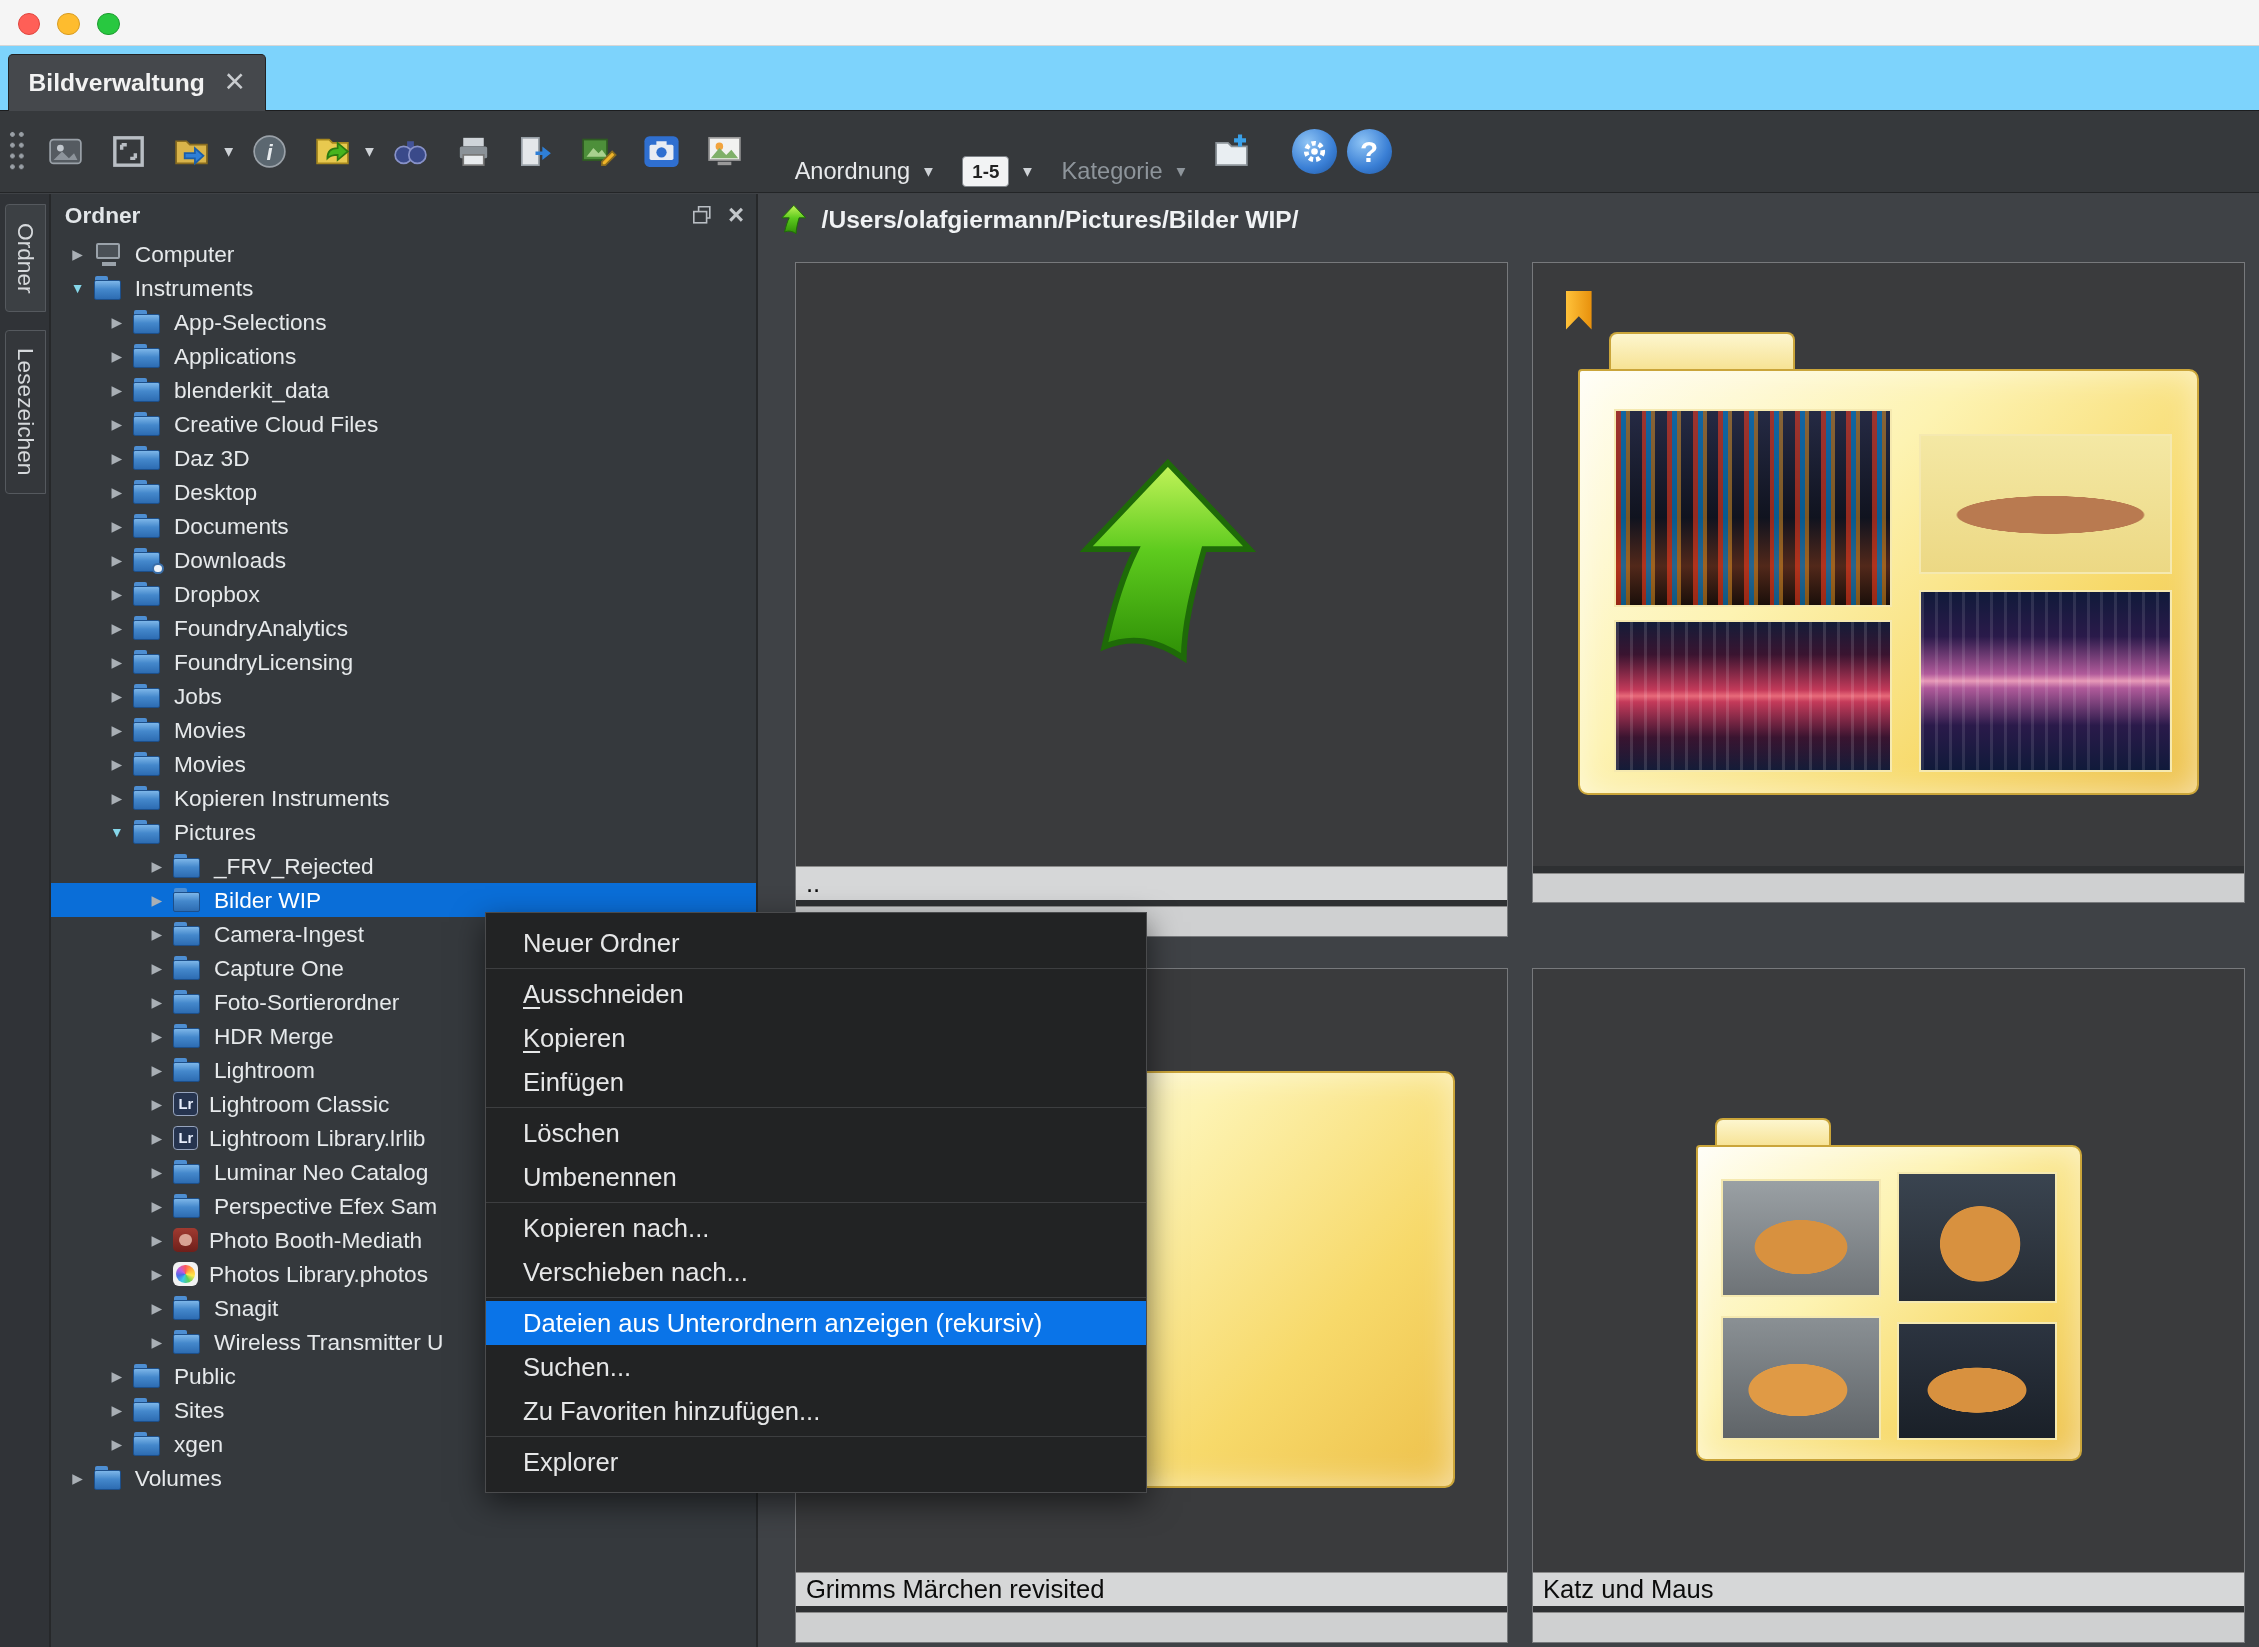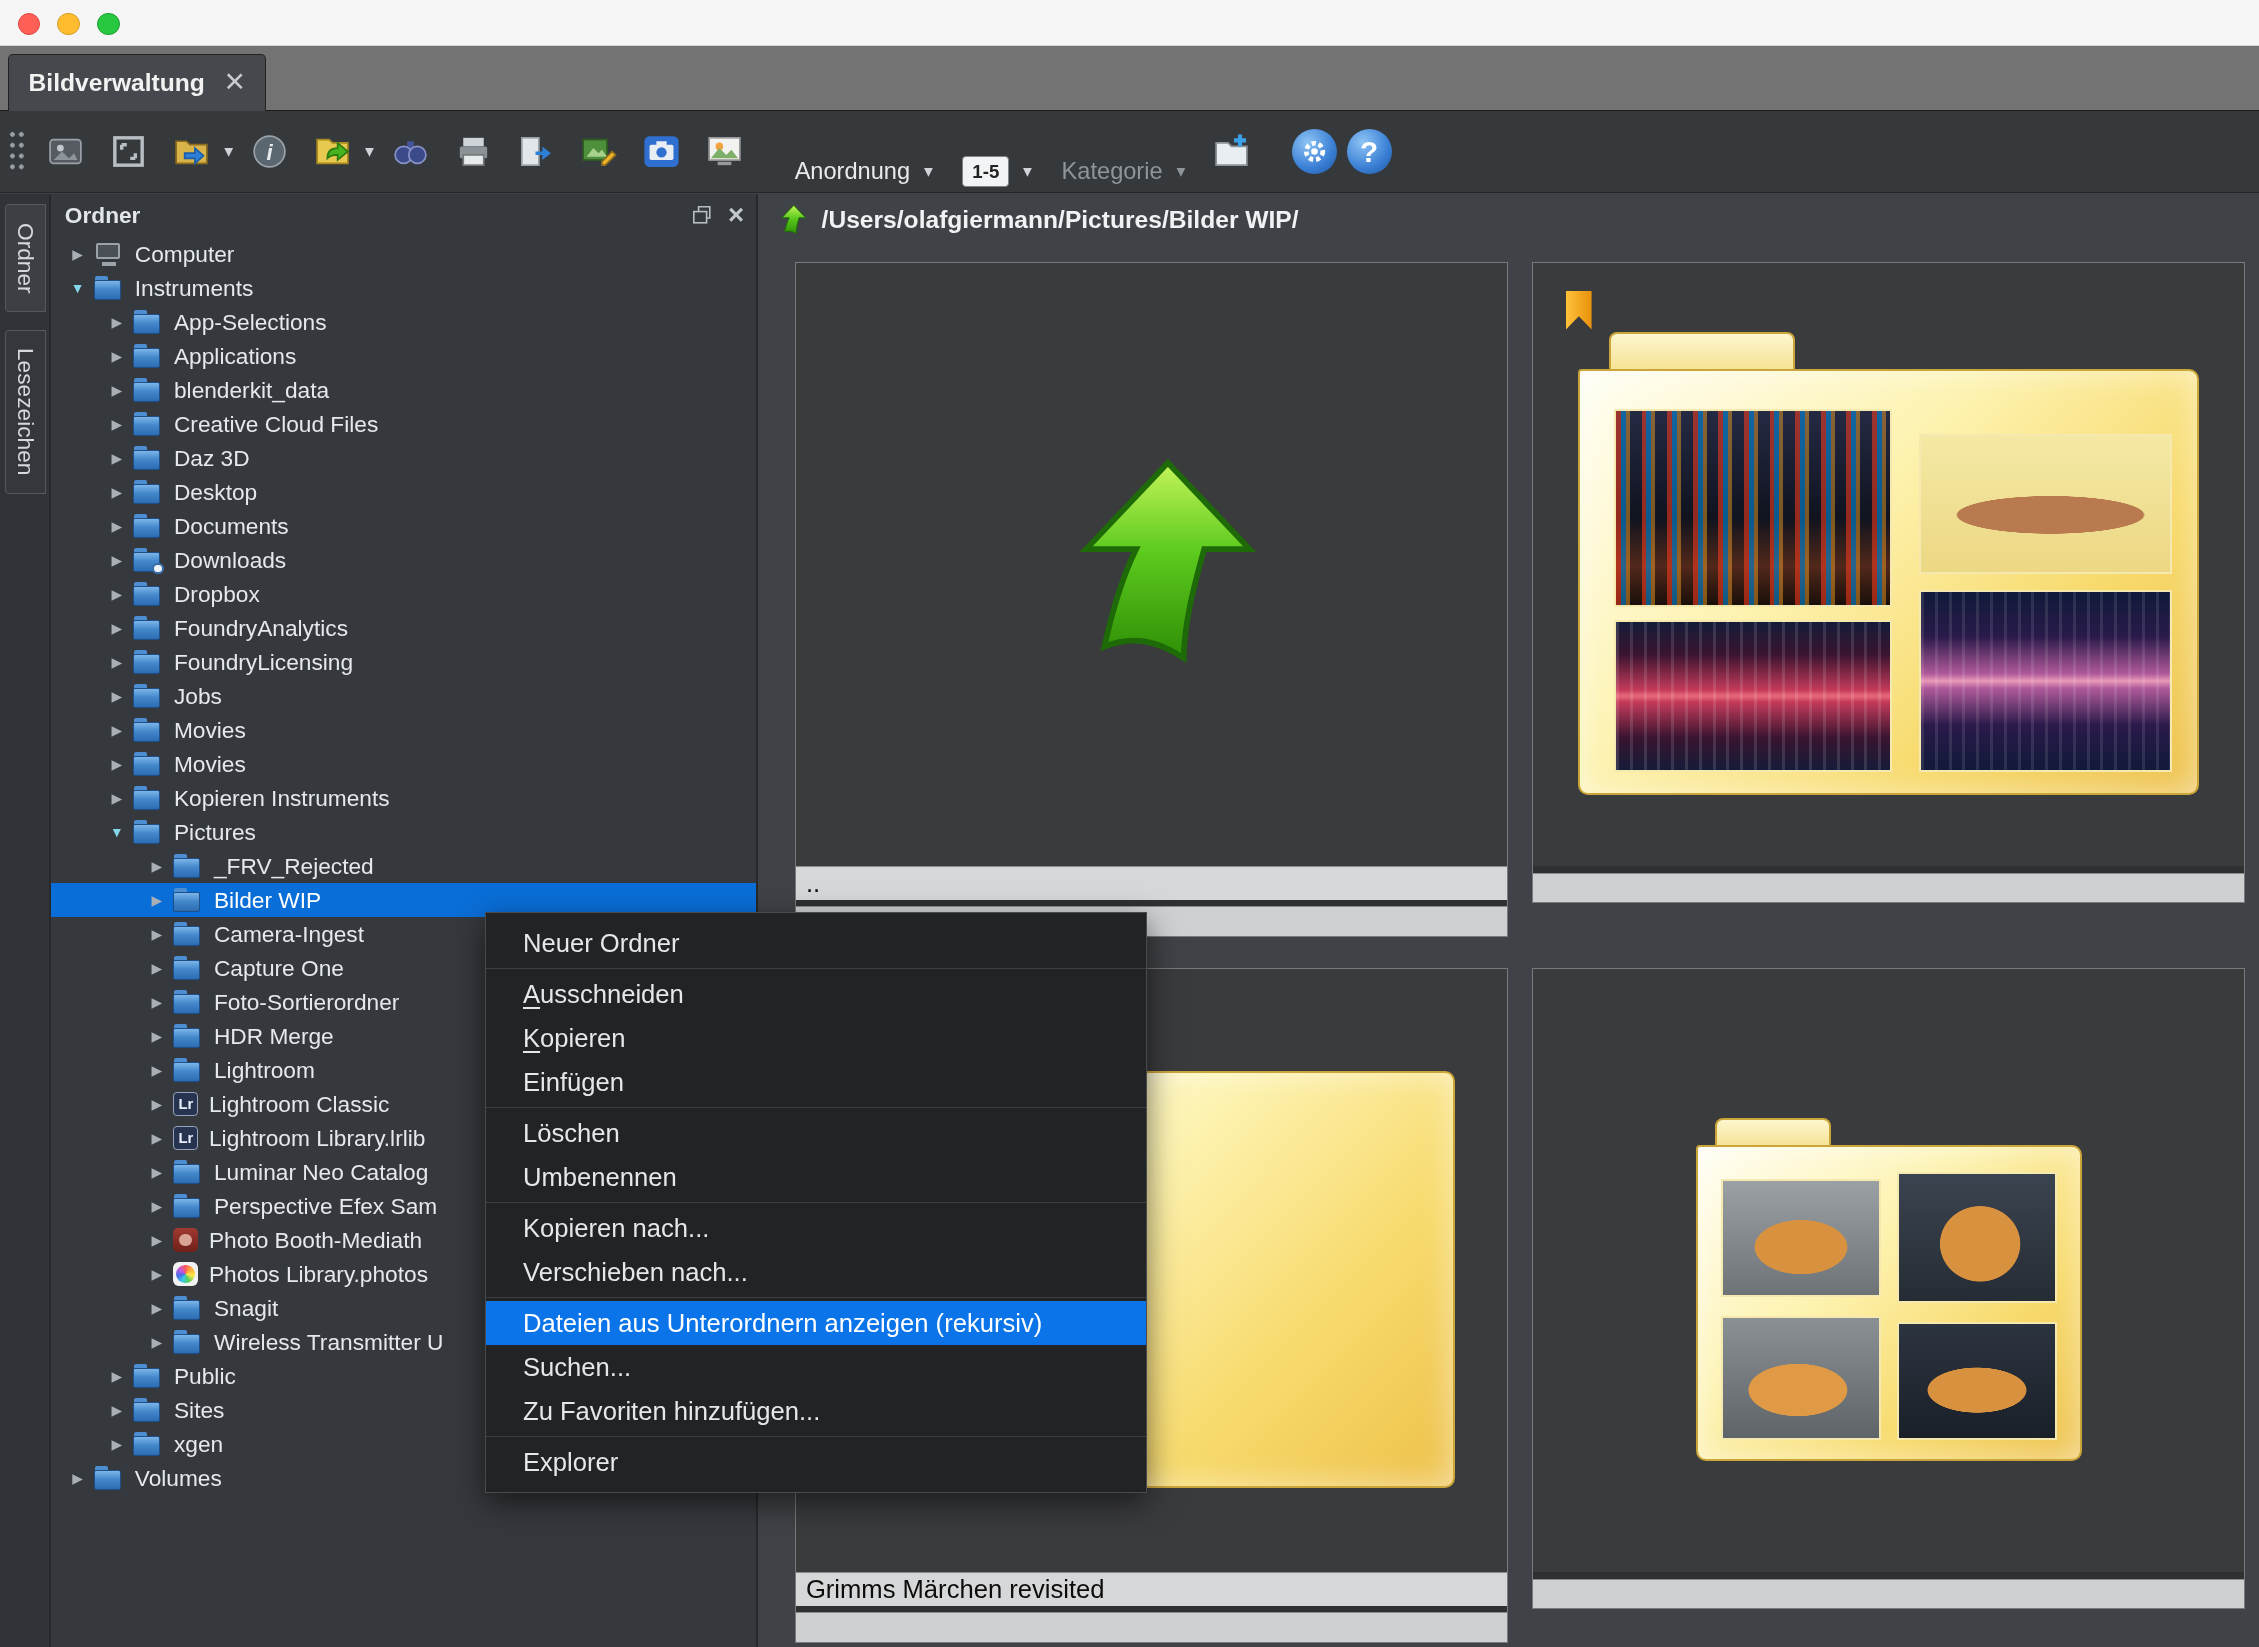--- a/index.html
+++ b/index.html
@@ -7,21 +7,21 @@
        font-family:"Liberation Sans",sans-serif;background:#3f4246;-webkit-font-smoothing:antialiased;}
 
   
   #titlebar{position:absolute;top:0;left:0;width:100%;height:45px;background:#f5f5f5;border-bottom:1px solid #d6d6d6;}
   .tl{position:absolute;top:12.8px;width:20.7px;height:20.7px;border-radius:50%;}
   .tl.red{left:17.7px;background:#ff5f57;border:1px solid #e0443e;}
   .tl.yellow{left:57px;background:#febc2e;border:1px solid #d89c22;}
   .tl.green{left:97px;background:#28c840;border:1px solid #1d9c30;}
 
   
-  #tabbar{position:absolute;top:46px;left:0;width:100%;height:64px;background:#737373;border-bottom:1px solid #1c1d1f;}
+  #tabbar{position:absolute;top:46px;left:0;width:100%;height:64px;background:#7dd3fc;border-bottom:1px solid #1c1d1f;}
   .doc-tab{position:absolute;left:7.9px;top:7.9px;height:56px;display:flex;align-items:center;gap:19.7px;
            padding:0 19.7px;background:#45484c;border:1px solid #222;border-bottom:none;border-radius:4.9px 4.9px 0 0;
            color:#f2f2f2;font-size:24.6px;font-weight:600;}
   .doc-tab .x{color:#c9cccf;font-size:35px;font-weight:400;line-height:1;margin-top:-3.9px;cursor:default;}
 
   
   #toolbar{position:absolute;top:111px;left:0;width:100%;height:82px;background:#36393c;border-bottom:1px solid #232527;
            display:flex;align-items:center;padding-left:7.9px;box-sizing:border-box;gap:9.9px;}
   .grip{width:15.8px;height:45px;background-image:radial-gradient(circle,#9aa0a6 2px,transparent 2.6px);background-size:8.9px 10.8px;margin-right:5.9px;}
   .tbtn{width:53px;height:57px;display:flex;align-items:center;justify-content:center;border-radius:4.9px;flex:0 0 auto;}
@@ -536,20 +536,23 @@
           <div class="big-folder" style="left:163px;top:149px;width:386px;height:343px;">
             <div class="bf-tab"></div>
             <div class="bf-body">
               <div class="thumb ph-cat1" style="left:6%;top:10%;width:42%;height:38%;"></div>
               <div class="thumb ph-cat2" style="left:52%;top:8%;width:42%;height:42%;"></div>
               <div class="thumb ph-cat3" style="left:6%;top:54%;width:42%;height:40%;"></div>
               <div class="thumb ph-cat4" style="left:52%;top:56%;width:42%;height:38%;"></div>
             </div>
           </div>
         </div>
+        <div class="tile-bar1">
+          <span>Katz und Maus</span>
+        </div>
         <div class="tile-gap"></div>
         <div class="tile-bar2"></div>
       </div>
     </div>
   </div>
 
   <div id="context-menu">
       <div class="menu-item">Neuer Ordner</div>
       <div class="menu-sep"></div>
       <div class="menu-item"><u>A</u>usschneiden</div>

